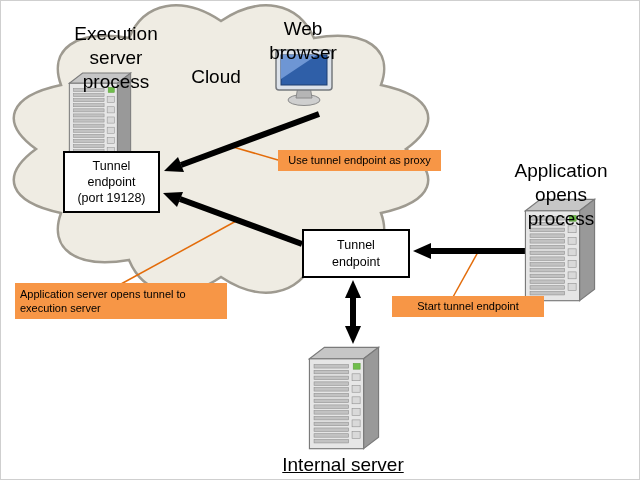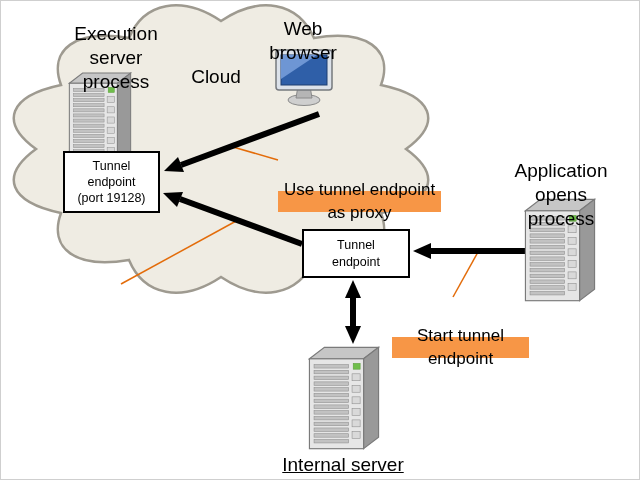--- a/index.html
+++ b/index.html
@@ -29,26 +29,25 @@
     text-align: center;
     font-size: 12.5px; line-height: 1.3;
     white-space: pre-line;
     color: #000;
     box-sizing: border-box;
   }
   .callout {
     position: absolute;
     background: #F79646;
     color: #000;
-    font-size: 17px; line-height: 1.3;
+    font-size: 11px; line-height: 1.3;
     display: flex; align-items: center; justify-content: center;
-    text-align: center;
+    text-align: left;
     padding: 2px 5px;
     box-sizing: border-box;
-    margin-top: 41px;
   }
 </style>
 </head>
 <body>
 
 <div id="canvas">
 
   <svg id="bg" width="640" height="480" viewBox="0 0 640 480">
     <defs>
       <symbol id="sym-server" viewBox="0 0 64 92">
@@ -138,15 +137,16 @@
 process</div>
   <div class="label" style="left:262px; top:452px; width:160px;text-decoration:underline;">Internal server with AUT</div>
 
   <div class="tbox" style="left:62px; top:150px; width:97px; height:62px;">Tunnel
 endpoint
 (port 19128)</div>
   <div class="tbox" style="left:301px; top:228px; width:108px; height:49px;">Tunnel
 endpoint</div>
 
   <div class="callout" style="left:277px; top:149px; width:163px; height:21px;">Use tunnel endpoint as proxy</div>
-  <div class="callout" style="left:391px; top:295px; width:137px; height:21px;">Start tunnel endpoint</div>
+  <div class="callout" style="left:14px; top:282px; width:212px; height:36px;">Application server opens tunnel to execution server</div>
+  <div class="callout" style="left:391px; top:295px; width:152px; height:21px;">Start tunnel endpoint</div>
 
 </div>
 
 </body></html>

